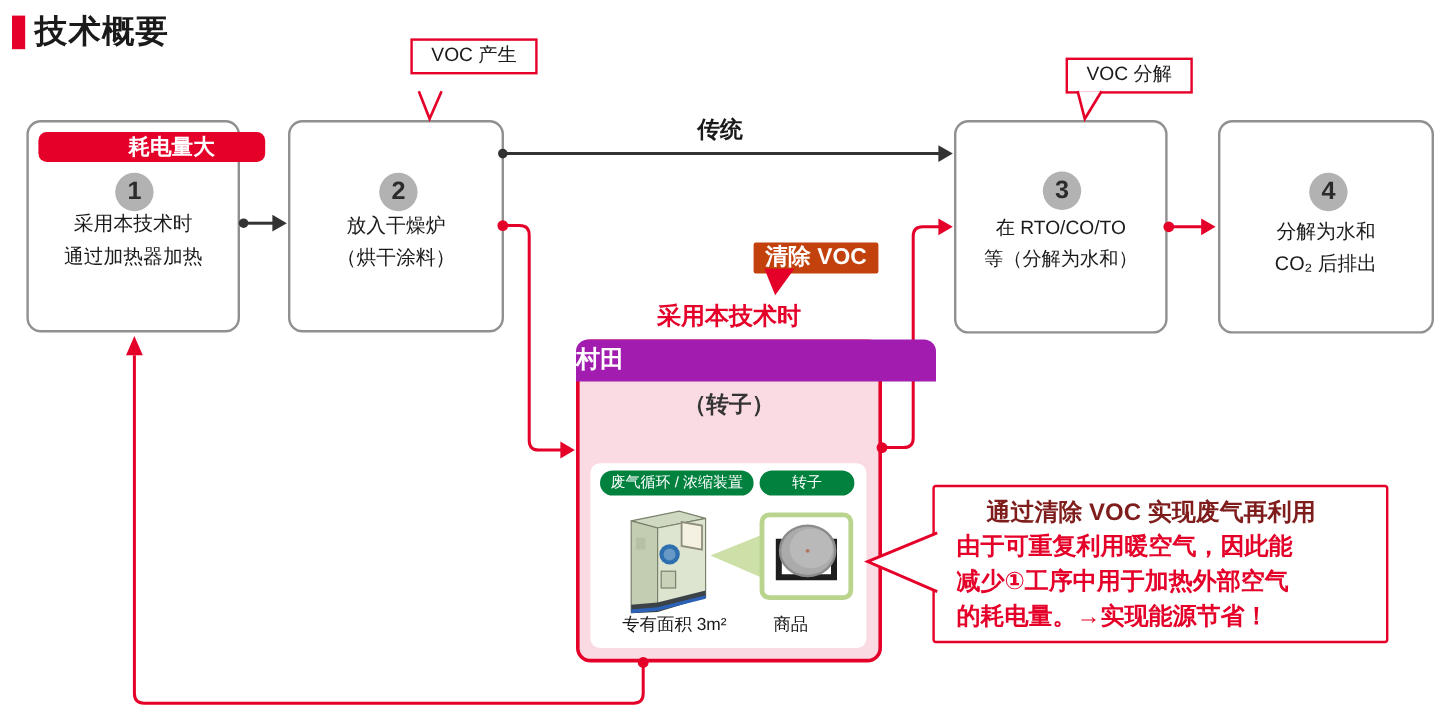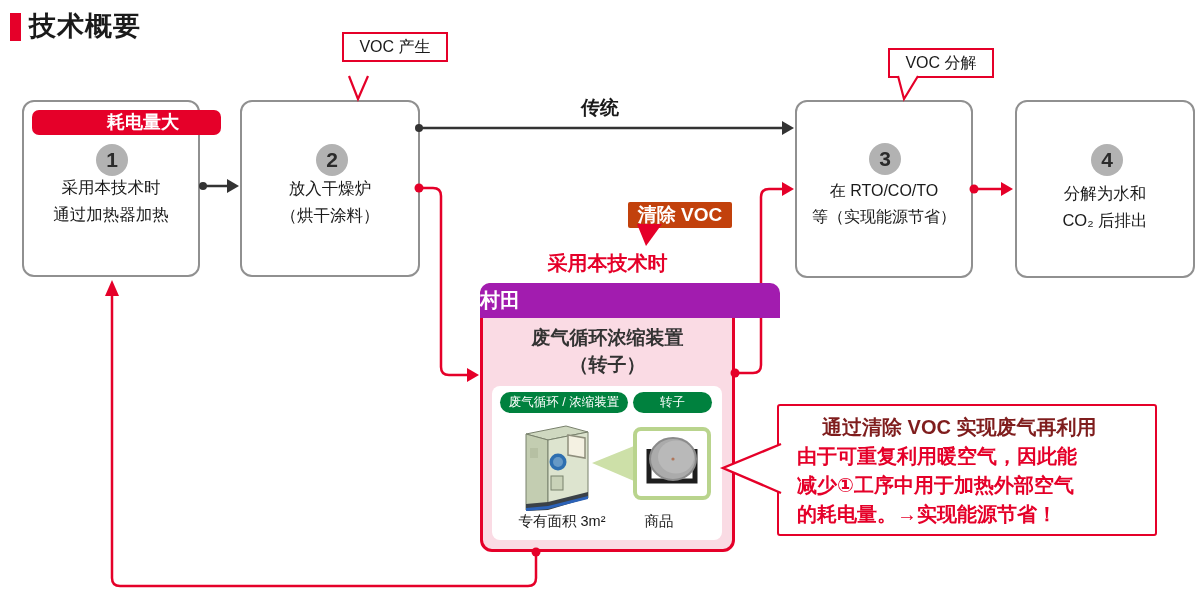--- a/index.html
+++ b/index.html
@@ -83,21 +83,21 @@
     <div class="abs step-text" style="top:73px;">
       <div>放入干燥炉</div>
       <div>（烘干涂料）</div>
     </div>
   </div>
 
   <div class="abs step" style="left:795px;top:100px;width:178px;height:178px;">
     <div class="abs num-circle" style="left:72px;top:41px;">3</div>
     <div class="abs step-text small" style="top:76px;">
       <div>在 RTO/CO/TO</div>
-      <div>等（实现能源节省）</div>
+      <div>等（分解为水和）</div>
     </div>
   </div>
 
   <div class="abs step" style="left:1015px;top:100px;width:180px;height:178px;">
     <div class="abs num-circle" style="left:74px;top:42px;">4</div>
     <div class="abs step-text" style="top:78px;">
       <div>分解为水和</div>
       <div>CO₂ 后排出</div>
     </div>
   </div>
@@ -105,21 +105,20 @@
   <div class="abs callout" style="left:342px;top:32px;width:106px;height:30px;line-height:26px;">VOC 产生</div>
   <div class="abs callout" style="left:888px;top:48px;width:106px;height:30px;line-height:26px;">VOC 分解</div>
   <div class="abs label-traditional" style="left:540px;top:95px;width:120px;">传统</div>
 
   <div class="abs badge-remove">清除 VOC</div>
   <div class="abs label-adoption" style="left:480px;top:250px;width:255px;">采用本技术时</div>
 
   <div class="abs murata"></div>
   <div class="abs murata-header">村田</div>
   <div class="abs murata-product">
-    <div>废气循环浓缩装置</div>
     <div>（转子）</div>
   </div>
 
   <div class="abs panel"></div>
   <div class="abs pill" style="left:500px;top:392px;width:128px;height:21px;">废气循环 / 浓缩装置</div>
   <div class="abs pill" style="left:633px;top:392px;width:79px;height:21px;">转子</div>
 
   <svg class="abs" style="left:520px;top:418px;z-index:3;" width="74" height="94" viewBox="0 0 74 94">
     <polygon points="6,16 46,8 68,14 28,22" fill="#cfd8c0" stroke="#79816d" stroke-width="1"></polygon>
     <polygon points="6,16 28,22 28,90 6,92" fill="#c3cdb1" stroke="#79816d" stroke-width="1"></polygon>

